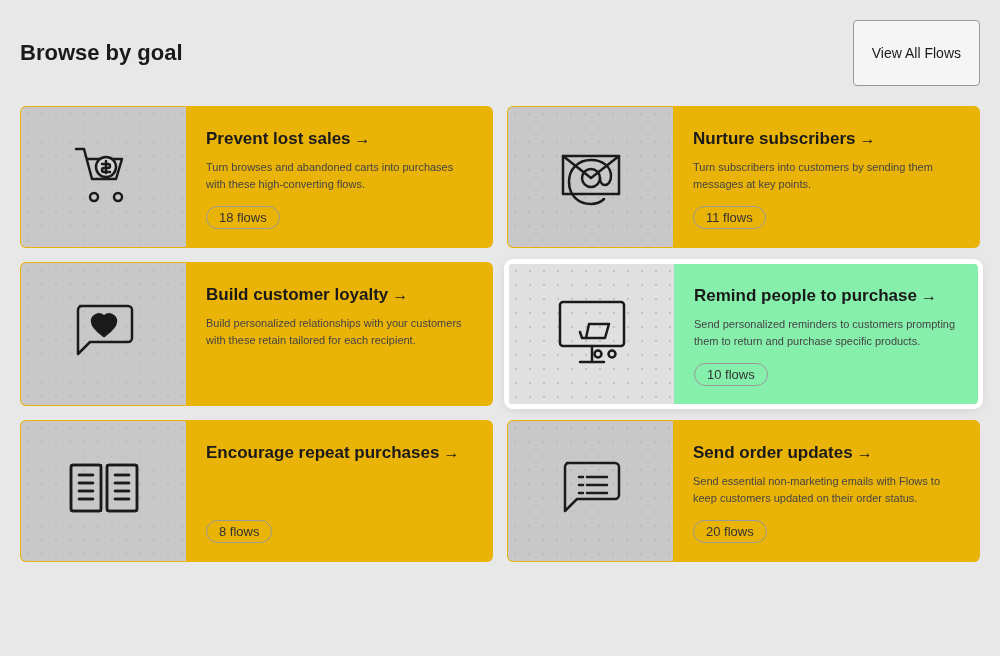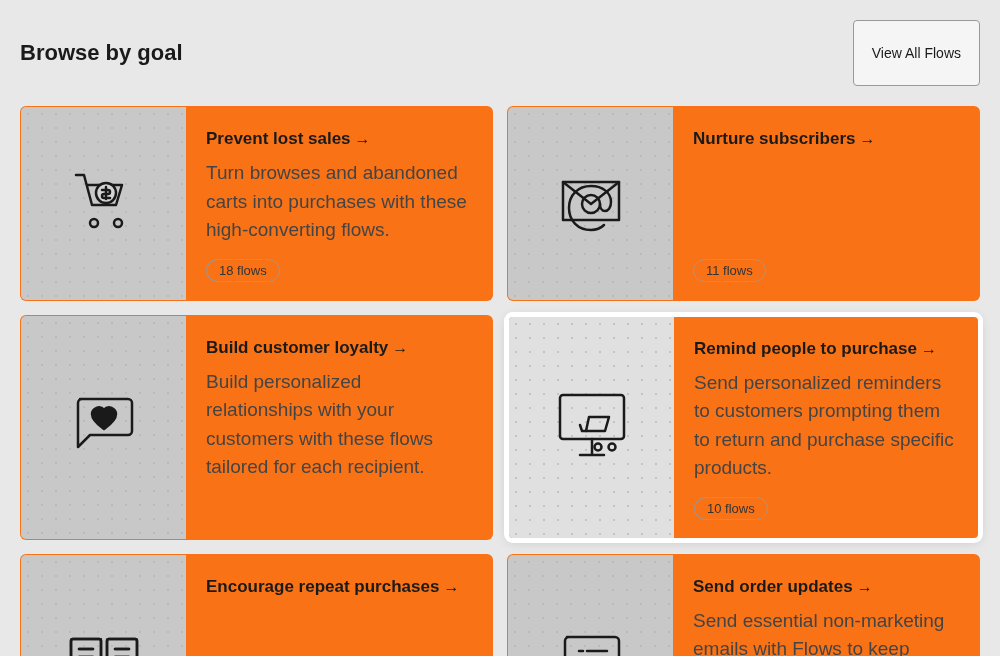--- a/index.html
+++ b/index.html
@@ -31,29 +31,29 @@
       cursor: pointer;
       border-radius: 4px;
       color: #1a1a1a;
     }
     .grid {
       display: grid;
       grid-template-columns: 1fr 1fr;
       gap: 14px;
     }
     .card {
-      background: #f97316;
+      background: #eab308;
       border-radius: 6px;
       display: flex;
       flex-direction: row;
       overflow: hidden;
       border: 1.5px solid transparent;
     }
     .card.highlighted {
-      background: #f97316;
+      background: #86efac;
       border: 2.5px solid #ffffff;
       box-shadow: 0 0 0 3px #ffffff, 0 2px 12px rgba(0,0,0,0.15);
     }
     .card-icon-area {
       width: 165px;
       min-width: 165px;
       background: #c8c8c8;
       display: flex;
       align-items: center;
       justify-content: center;
@@ -89,21 +89,21 @@
       margin-bottom: 10px;
       display: flex;
       align-items: center;
       gap: 4px;
     }
     .card-title .arrow {
       font-weight: 400;
       font-size: 16px;
     }
     .card-desc {
-      font-size: 19px;
+      font-size: 11px;
       color: #444;
       line-height: 1.5;
       flex: 1;
       margin-bottom: 14px;
     }
     .flow-badge {
       display: inline-block;
       border: 1.5px solid #999;
       border-radius: 20px;
       padding: 3px 12px;
@@ -160,41 +160,42 @@
       <circle cx="36" cy="36" r="9"></circle>
       <path d="M45 36c0 4 2 7 5 7s6-3 6-9c0-9-8-16-20-16-13 0-22 9-22 22s9 22 22 22c6 0 10-2 13-5"></path>
     </svg>
       </div>
     </div>
     <div class="card-content">
       <div>
         <div class="card-title">
           Nurture subscribers <span class="arrow">→</span>
         </div>
+        <div class="card-desc">Turn subscribers into customers by sending them messages at key points.</div>
       </div>
       <div>
         <span class="flow-badge">11 flows</span>
       </div>
     </div>
   </div>
     <div class="card">
     <div class="card-icon-area">
       <div class="card-icon">
         <svg width="68" height="68" viewBox="0 0 68 68" fill="none" stroke="#1a1a1a" stroke-width="2.5" stroke-linecap="round" stroke-linejoin="round">
       <path d="M10 8h48a4 4 0 0 1 4 4v28a4 4 0 0 1-4 4H20l-12 12V12a4 4 0 0 1 4-4z"></path>
       <path d="M34 38c-2-1.5-12-8-12-15a7 7 0 0 1 12-4.5A7 7 0 0 1 46 23c0 7-10 13.5-12 15z" fill="#1a1a1a"></path>
     </svg>
       </div>
     </div>
     <div class="card-content">
       <div>
         <div class="card-title">
           Build customer loyalty <span class="arrow">→</span>
         </div>
-        <div class="card-desc">Build personalized relationships with your customers with these flows tailored for each recipient.</div>
+        <div class="card-desc">Build personalized relationships with your customers with these retain tailored for each recipient.</div>
       </div>
     </div>
   </div>
     <div class="card highlighted">
     <div class="card-icon-area highlighted">
       <div class="card-icon">
         <svg width="80" height="76" viewBox="0 0 80 76" fill="none" stroke="#1a1a1a" stroke-width="2.5" stroke-linecap="round" stroke-linejoin="round">
       <rect x="8" y="8" width="64" height="44" rx="3"></rect>
       <path d="M28 68h24M40 52v16"></path>
       <circle cx="46" cy="60" r="3.5"></circle>

